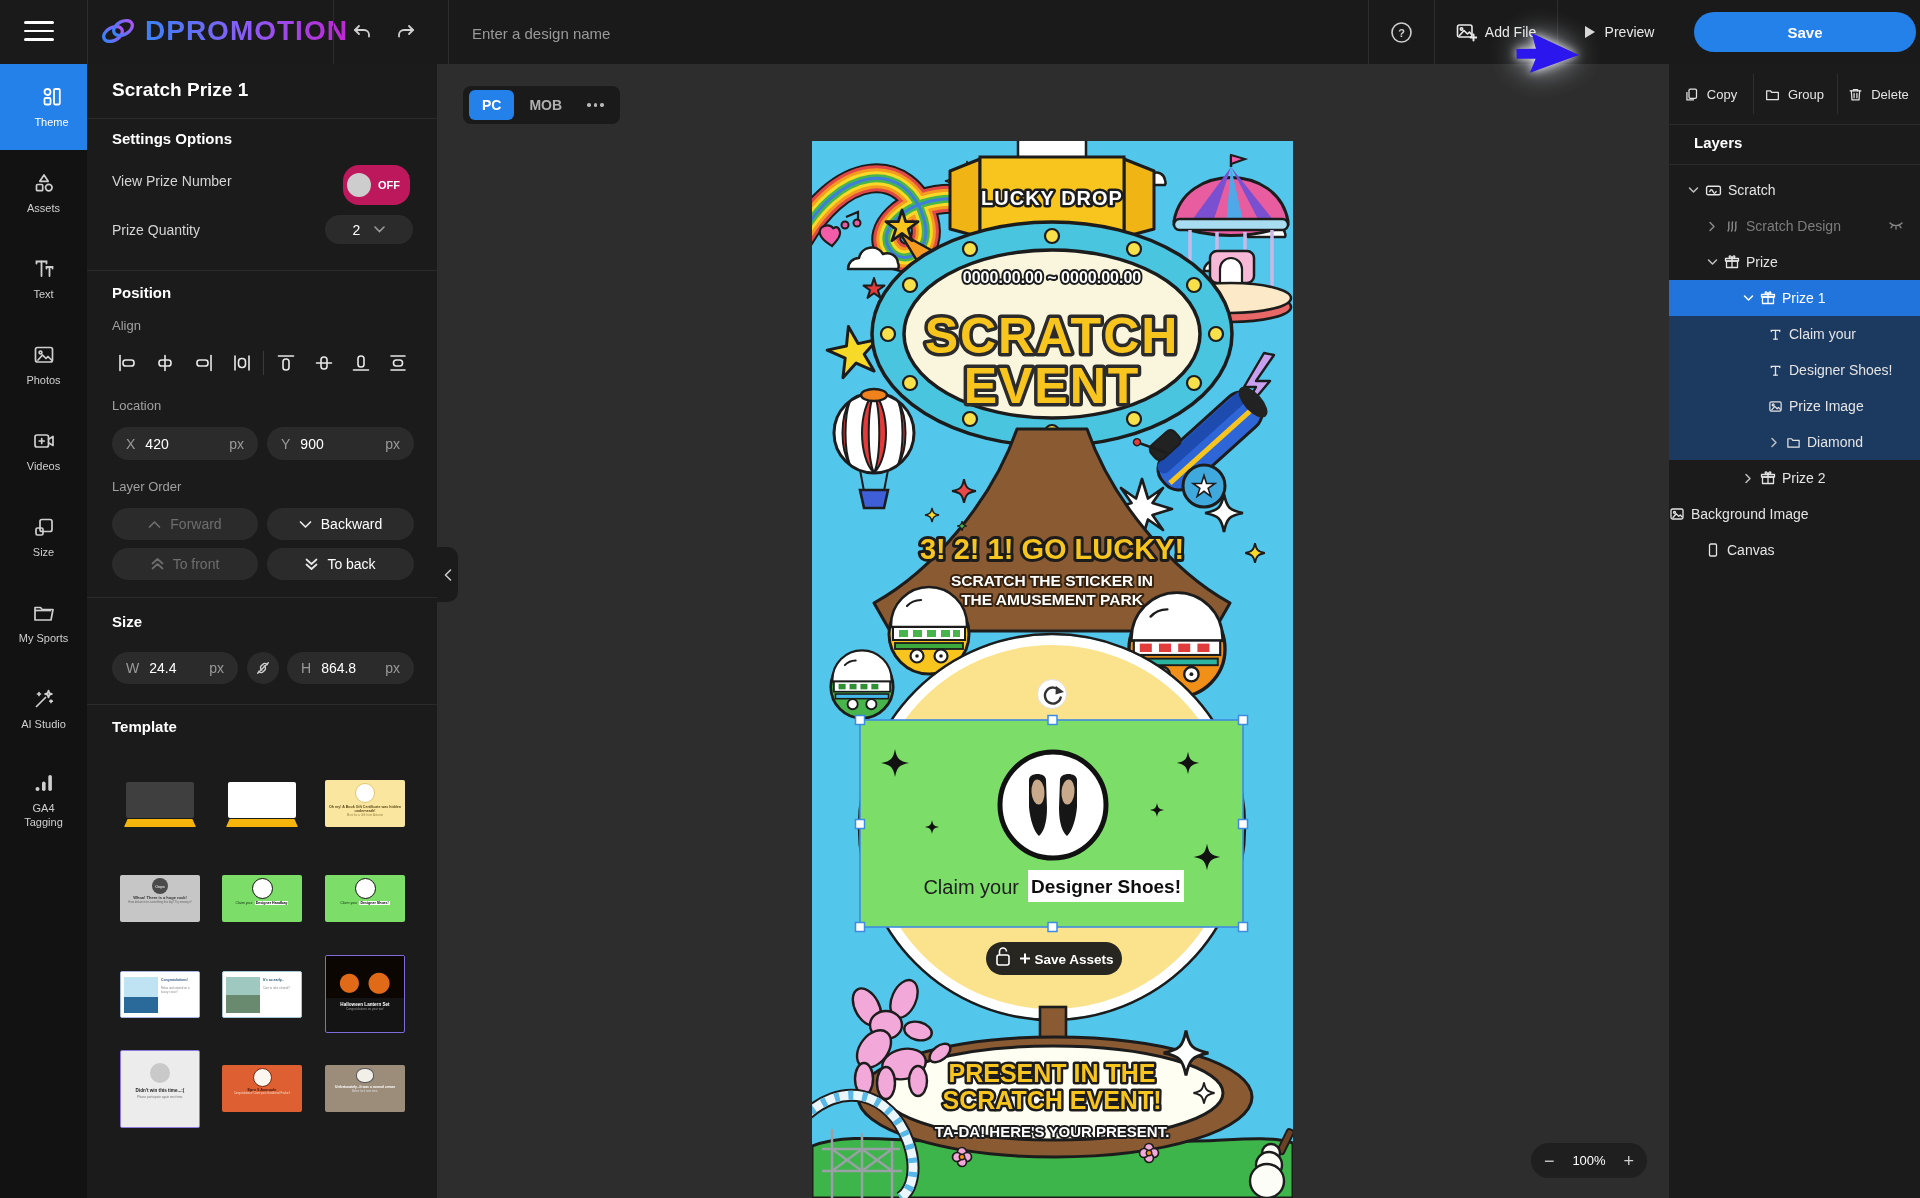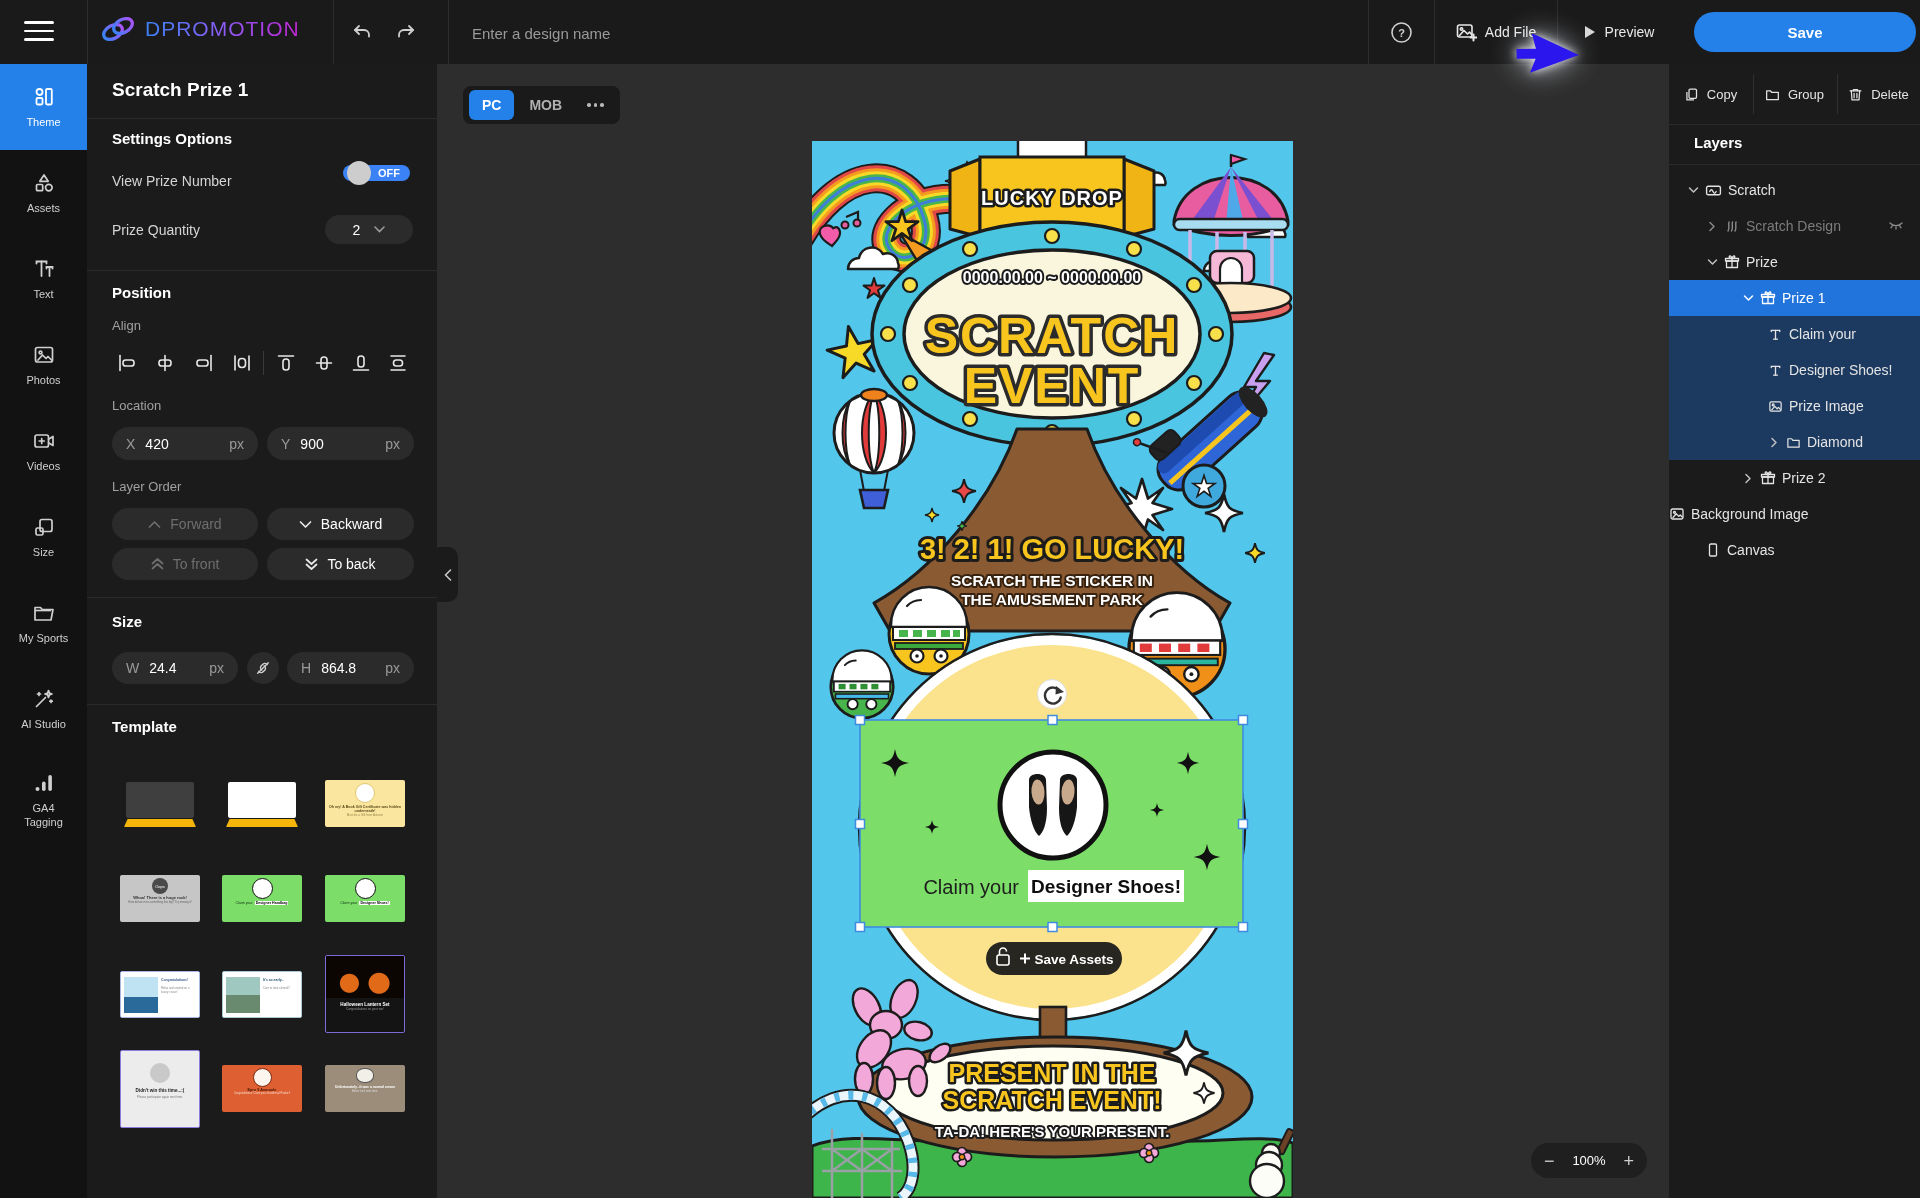--- a/index.html
+++ b/index.html
@@ -4,41 +4,41 @@
 <style>
   html,body{margin:0;padding:0;background:#2d2d2d;font-family:"Liberation Sans",sans-serif;}
   #stage{position:relative;width:1920px;height:1198px;overflow:hidden;background:#2d2d2d;}
 
   
   .topbar{position:absolute;left:0;top:0;width:1920px;height:64px;background:#1a1a1a;z-index:30;}
   .tb-div{position:absolute;top:0;width:1px;height:64px;background:#2d2d2d;}
   .hamburger{position:absolute;left:24px;top:21px;width:30px;height:22px;cursor:pointer;}
   .hamburger span{display:block;height:2.5px;background:#fff;border-radius:2px;margin-bottom:6px;}
   .logo{position:absolute;left:100px;top:15px;display:flex;align-items:center;gap:9px;}
-  .logo-text{font-size:21px;font-weight:normal;letter-spacing:1px;background:linear-gradient(90deg,#3B82F6,#8B5CF6,#C026D3);-webkit-background-clip:text;background-clip:text;color:transparent;}
+  .logo-text{font-size:28px;font-weight:bold;letter-spacing:1px;background:linear-gradient(90deg,#3B82F6,#8B5CF6,#C026D3);-webkit-background-clip:text;background-clip:text;color:transparent;}
   .histbtn{position:absolute;top:18px;width:28px;height:28px;display:flex;align-items:center;justify-content:center;cursor:pointer;}
   .name-input{position:absolute;left:470px;top:16px;width:560px;height:32px;background:transparent;border:none;outline:none;color:#eee;font-size:15px;font-family:"Liberation Sans",sans-serif;}
   .name-input::placeholder{color:#9a9a9a;}
   .tb-act{position:absolute;top:0;height:64px;display:flex;align-items:center;justify-content:center;gap:8px;color:#e8e8e8;font-size:14px;cursor:pointer;}
   .save-btn{position:absolute;left:1694px;top:12px;width:222px;height:40px;border-radius:20px;background:#2381E9;border:none;color:#fff;font-size:15px;font-weight:bold;font-family:"Liberation Sans",sans-serif;cursor:pointer;}
 
   
   .sidebar{position:absolute;left:0;top:64px;width:87px;height:1134px;background:#121212;z-index:20;}
   .sb-item{width:87px;height:86px;display:flex;flex-direction:column;align-items:center;justify-content:center;gap:7px;color:#cfcfcf;font-size:11px;text-align:center;cursor:pointer;line-height:1.25;}
-  .sb-item.active{background:#2381E9;color:#fff;}
+  .sb-item.active{background:#2381E9;color:#fff;padding-left:8px;}
   .sb-item svg{display:block;}
 
   
   .lpanel{position:absolute;left:87px;top:64px;width:350px;height:1134px;background:#1b1b1b;z-index:20;}
   .lp-title{position:absolute;left:25px;top:15px;font-size:19px;font-weight:bold;color:#fff;}
   .lp-hr{position:absolute;left:0;width:350px;height:1px;background:#2b2b2b;}
   .lp-h{position:absolute;left:25px;font-size:15px;font-weight:bold;color:#fff;}
   .lp-sub{position:absolute;left:25px;font-size:13px;color:#a0a0a0;}
   .lp-lbl{position:absolute;left:25px;font-size:14px;color:#d5d5d5;}
-  .toggle{position:absolute;left:256px;top:101px;width:67px;height:16px;border-radius:16px;background:#3b82f6;display:flex;align-items:center;cursor:pointer;}
+  .toggle{position:absolute;left:256px;top:101px;width:67px;height:40px;border-radius:16px;background:#be185d;display:flex;align-items:center;cursor:pointer;}
   .toggle .knob{width:24px;height:24px;border-radius:50%;background:#cdcdcd;margin-left:4px;}
   .toggle .tstate{color:#fff;font-size:11px;font-weight:bold;margin-left:7px;}
   .dropdown{position:absolute;left:238px;top:151px;width:88px;height:29px;border-radius:15px;background:#2b2b2b;display:flex;align-items:center;justify-content:center;gap:14px;color:#fff;font-size:14px;cursor:pointer;}
   .alignrow{position:absolute;left:25px;top:284px;width:300px;height:30px;}
   .abtn{position:absolute;top:0;width:30px;height:30px;display:flex;align-items:center;justify-content:center;cursor:pointer;}
   .asep{position:absolute;left:151px;top:3px;width:1px;height:24px;background:#3a3a3a;}
   .pill{position:absolute;height:33px;border-radius:17px;background:#2b2b2b;display:flex;align-items:center;padding:0 14px;box-sizing:border-box;font-size:14px;color:#fff;cursor:text;}
   .pill .plbl{color:#9a9a9a;margin-right:10px;}
   .pill .punit{color:#9a9a9a;margin-left:auto;}
   .obtn{position:absolute;height:32px;border-radius:16px;background:#2b2b2b;display:flex;align-items:center;justify-content:center;gap:9px;font-size:14px;color:#fff;cursor:pointer;}

